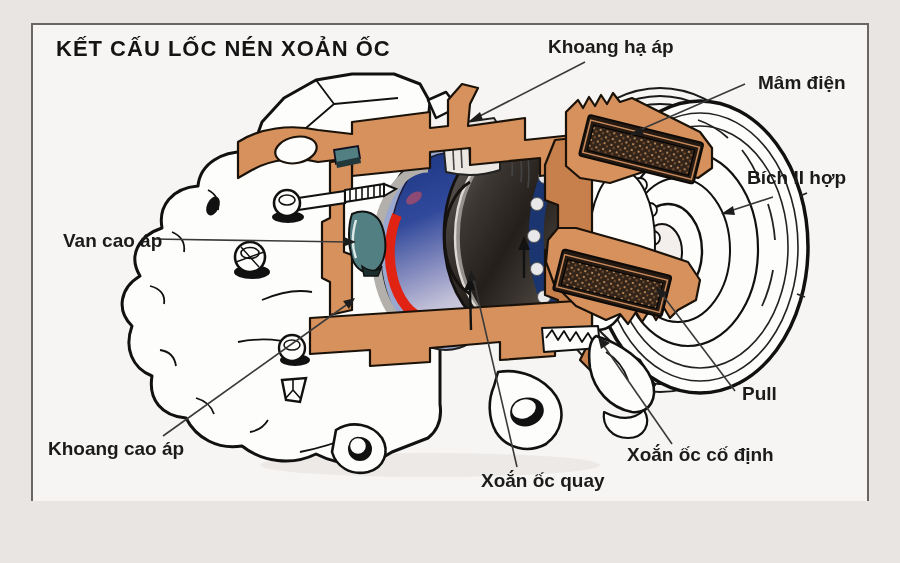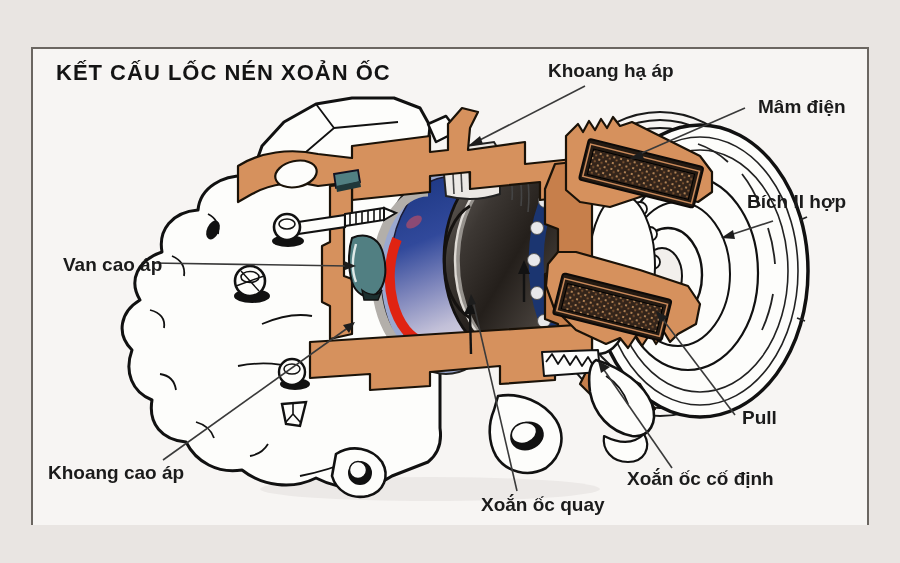--- a/index.html
+++ b/index.html
@@ -1,16 +1,16 @@
 <!DOCTYPE html>
 <html><head>
 <meta charset="utf-8">
 <style>
   html,body{margin:0;padding:0;background:#e9e5e2;font-family:"Liberation Sans",sans-serif;}
-  .stage{position:relative;width:900px;height:501px;background:#e9e5e2;overflow:hidden;margin-top:24px;}
+  .stage{position:relative;width:900px;height:501px;background:#e9e5e2;overflow:hidden;}
   svg{position:absolute;inset:0;display:block;}
   .ttl{font-weight:bold;font-size:22px;letter-spacing:1px;fill:#141414;}
   .lbl{font-weight:bold;font-size:19px;fill:#1b1b1b;}
   .ldr{stroke:#3a3a3a;stroke-width:1.6;fill:none;}
   .ah{fill:#1d1d1d;}
 </style>
 </head>
 <body>
 
 <div class="stage">

